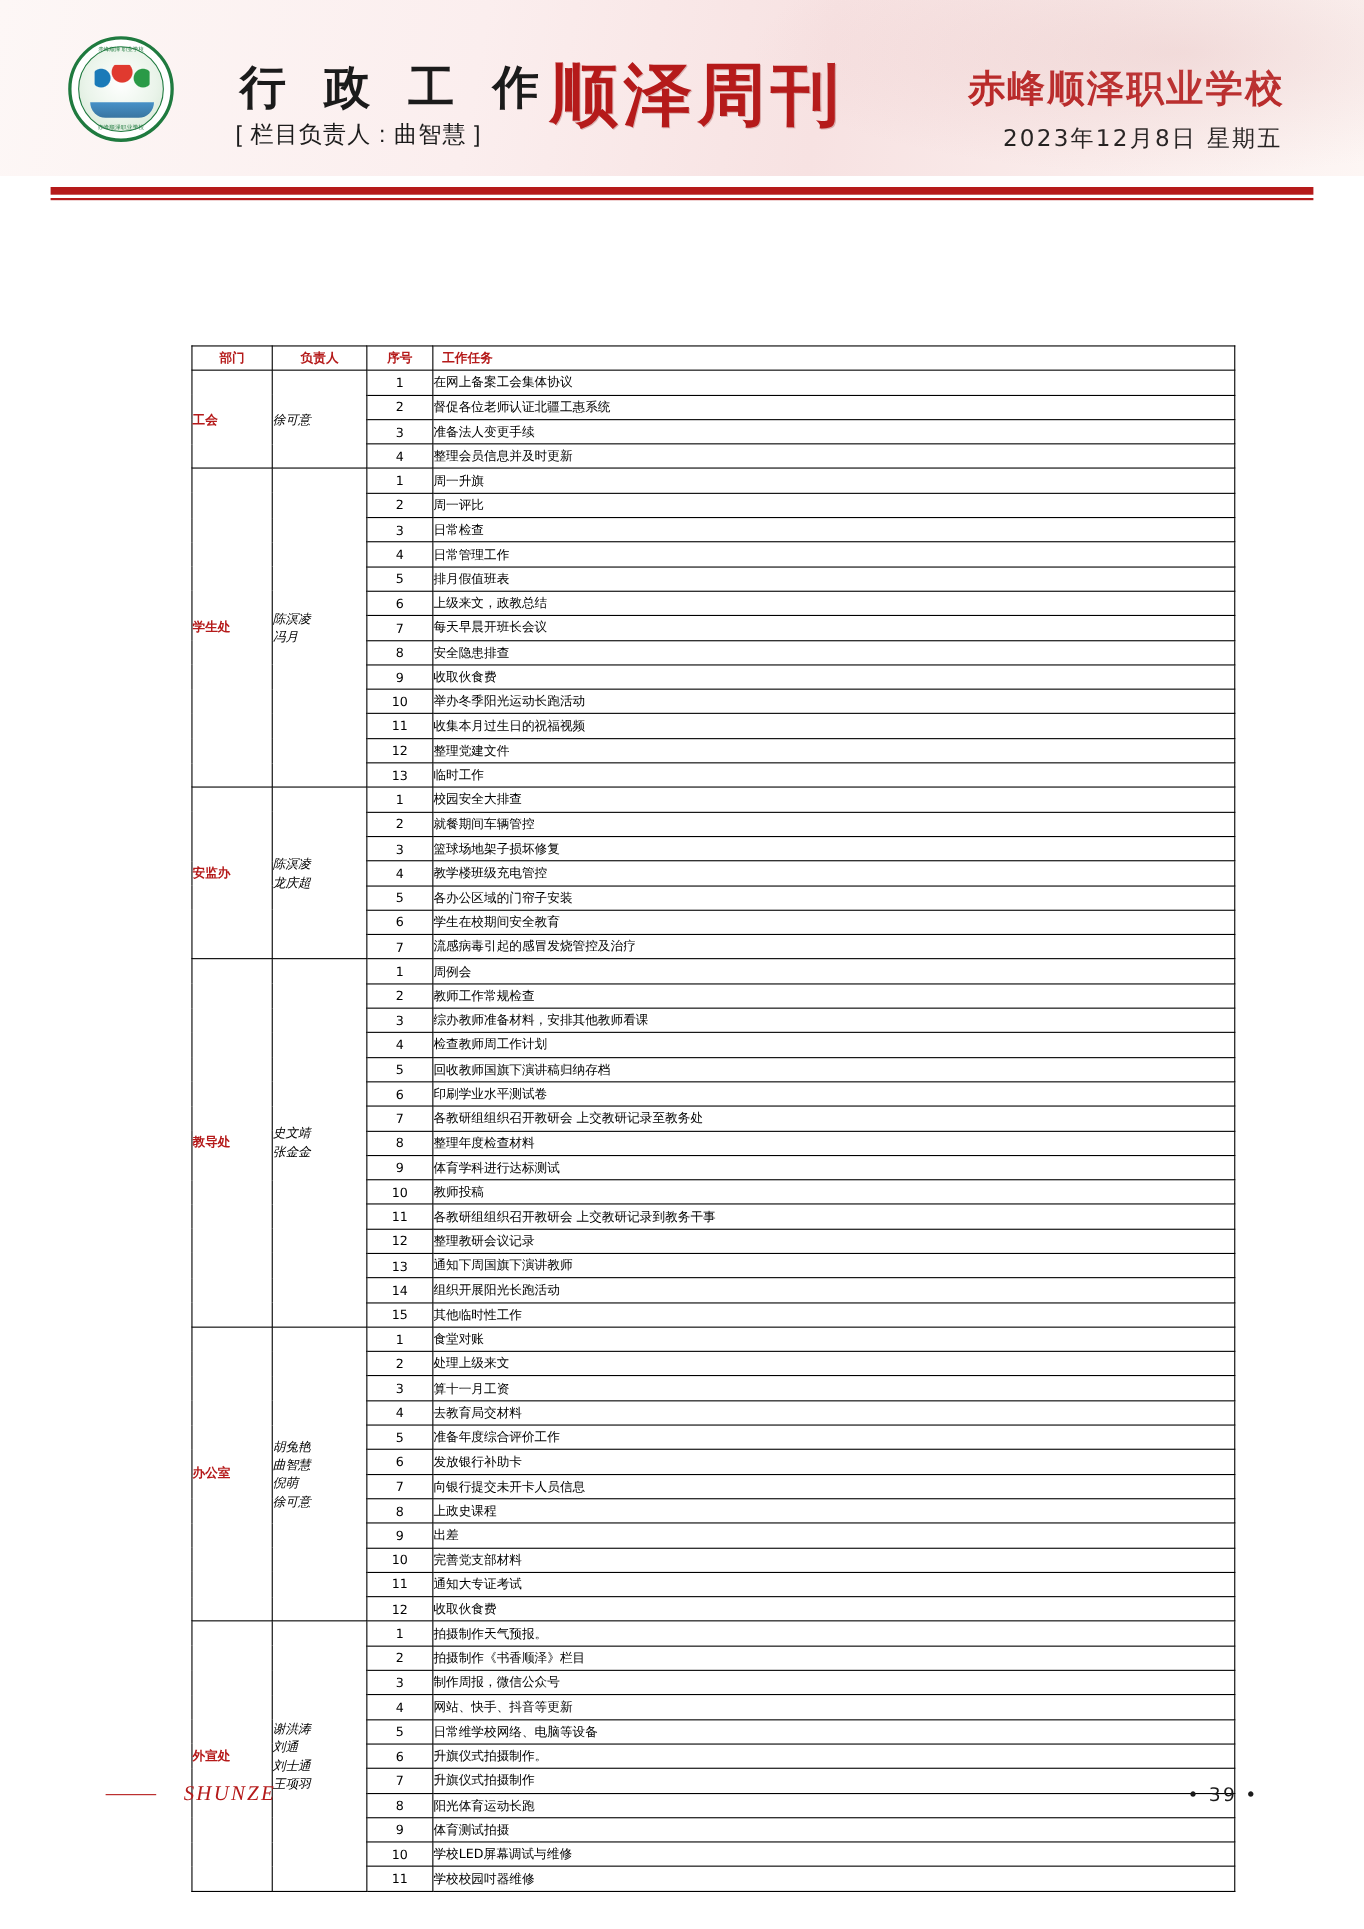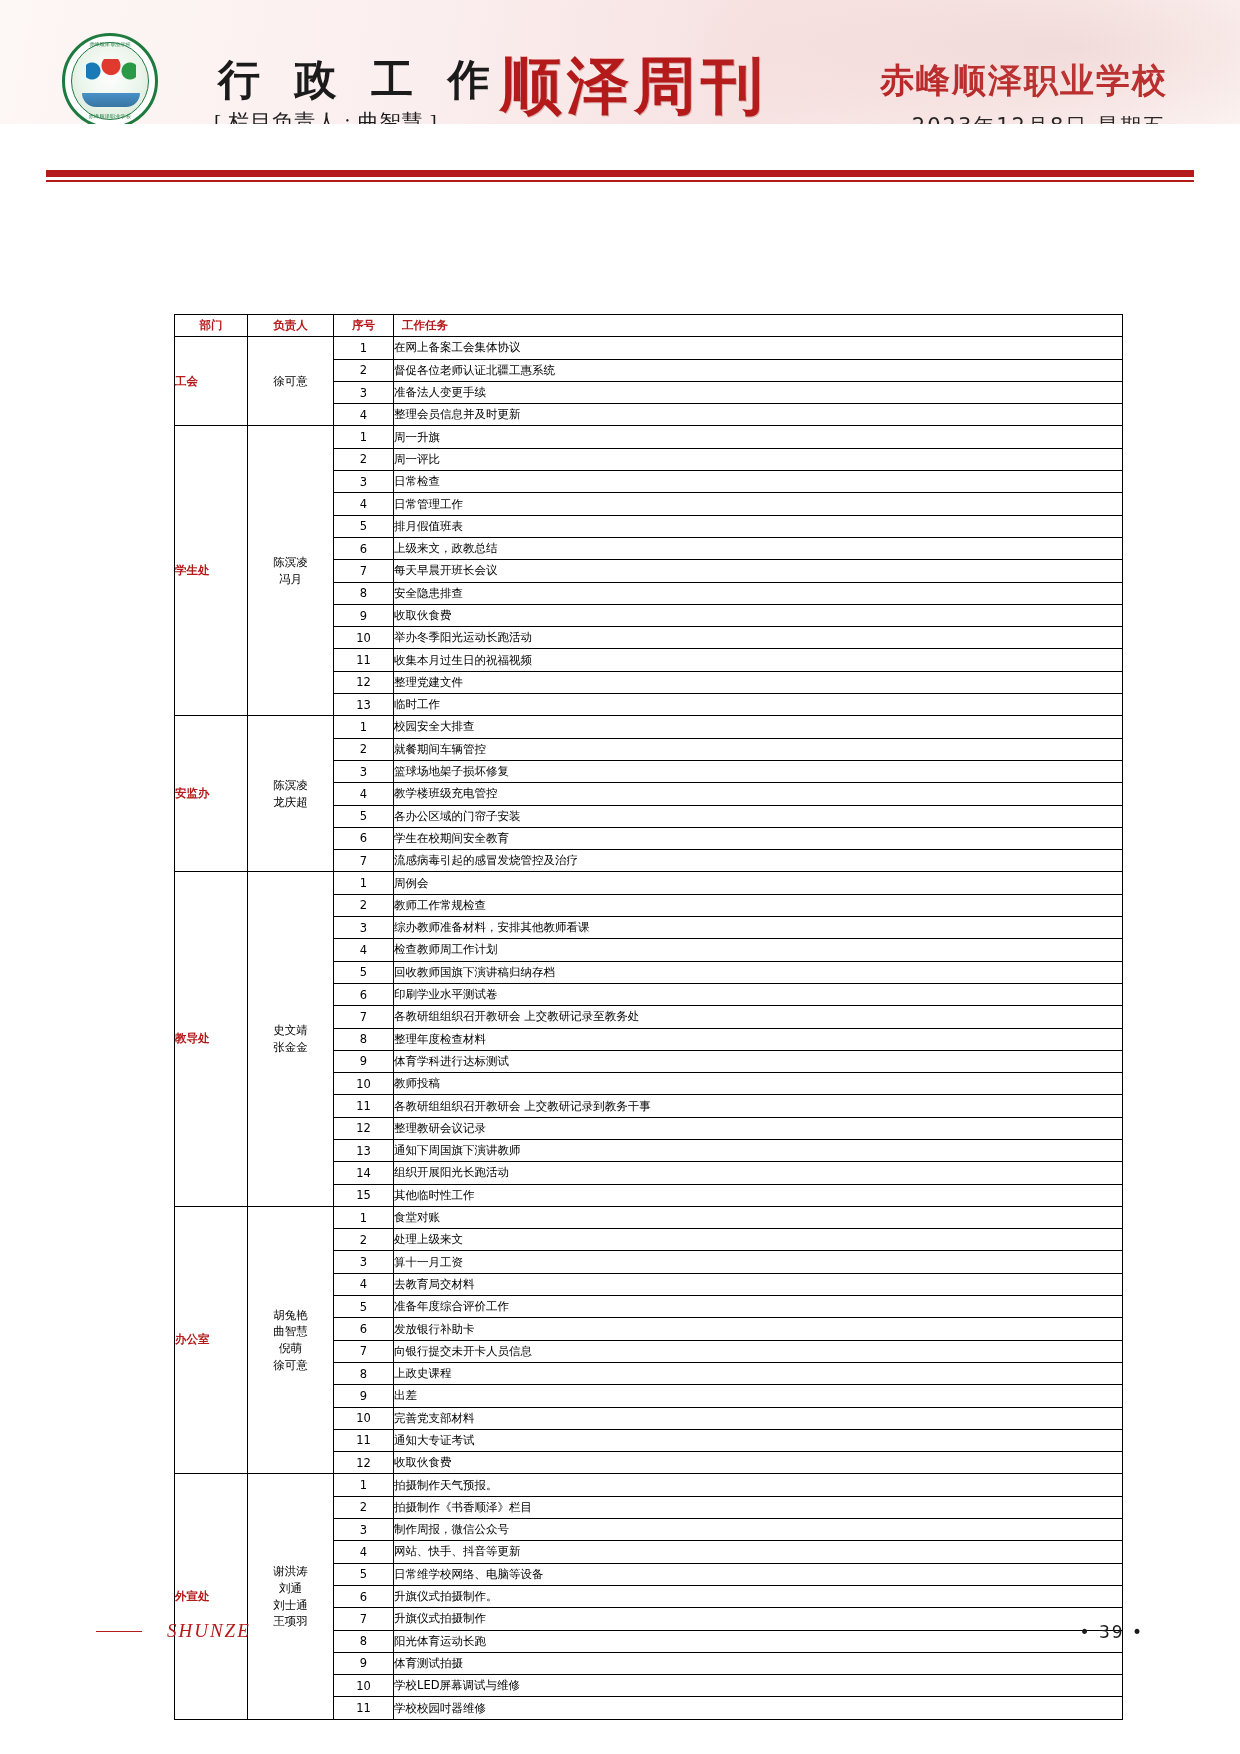--- a/index.html
+++ b/index.html
@@ -12,21 +12,21 @@
     height: 1754px;
     position: relative;
     font-family: "Liberation Serif", "DejaVu Serif", serif;
     color: #000;
     overflow: hidden;
   }
 
   
   .header {
     position: relative;
-    height: 124px;
+    height: 160px;
     background: linear-gradient(100deg, #fdf7f6 0%, #fbeeee 35%, #f7e2e2 60%, #fdf6f4 100%);
     overflow: hidden;
   }
   .header::after {
     content: "";
     position: absolute;
     right: 0; top: 0;
     width: 560px; height: 160px;
     background: radial-gradient(ellipse at 70% 30%, rgba(214,160,160,0.25) 0%, rgba(255,255,255,0) 70%);
   }
@@ -93,21 +93,21 @@
     letter-spacing: 10px;
     color: #1b1b1b;
     font-family: "DejaVu Serif", serif;
   }
   .title-sub {
     position: absolute;
     left: 214px; top: 108px;
     font-size: 21px;
     color: #1b1b1b;
     letter-spacing: 1px;
-    font-family: Liberation Serif, serif;
+    font-family: Liberation Sans, sans-serif;
     text-align: right;
   }
   .title-main {
     position: absolute;
     left: 500px; top: 44px;
     font-size: 62px;
     font-weight: bold;
     color: #b51a1a;
     letter-spacing: 5px;
     font-family: "DejaVu Serif", serif;
@@ -184,24 +184,24 @@
     text-align: left;
     padding-left: 8px;
   }
   td.dept {
     color: #b51a1a;
     font-weight: bold;
     font-size: 13px;
     line-height: 1.35;
   }
   td.owner {
-    text-align: center;
     font-size: 11.5px;
     line-height: 1.45;
     white-space: pre-line;
+    font-style: italic;
   }
   td.no {
     text-align: center;
     font-size: 11px;
   }
   td.task {
     text-align: left;
     padding-left: 8px;
     font-size: 11.5px;
   }

